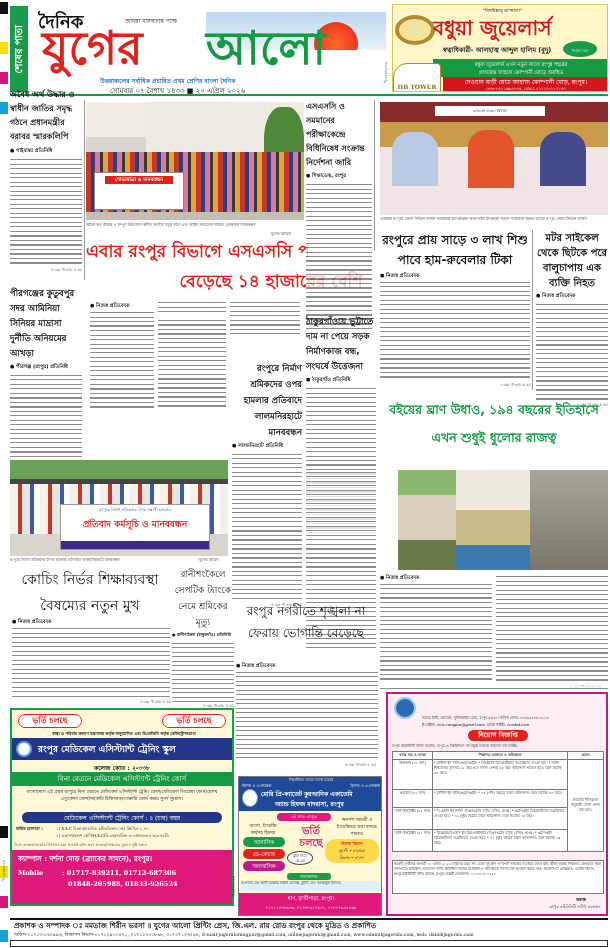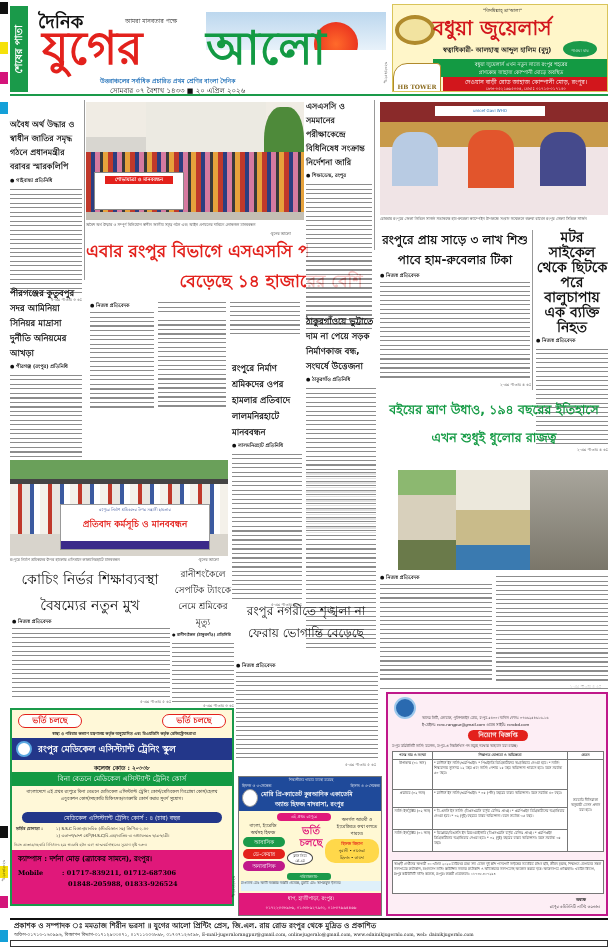--- a/index.html
+++ b/index.html
@@ -58,21 +58,21 @@
     <div style="font-size:4px;line-height:6px">ফোন-০৫২১৬৬৫০৩৪, মোবাঃ ০১৭১৩-০১৭১৫০</div>
   </div>
   <div style="position:absolute;left:0;top:58px;width:48px;height:30px;background:#fff;border:1px solid #b08a2c;border-radius:14px 4px 0 0;font-size:8px;font-weight:bold;color:#8a6a1c;display:flex;align-items:flex-end;justify-content:center;padding-bottom:2px">
     <span style="font-size:6px">HB TOWER</span>
   </div>
 </div>
 <div class="abs" style="left:384px;top:62px;font-size:3.5px;writing-mode:vertical-rl;transform:rotate(180deg);font-family:'DejaVu Sans',sans-serif">বি-২৫৪/২০২৬</div>
 
 <div class="hline" style="left:10px;top:94px;width:598px;height:2px;background:#1a9a4a"></div>
 
-<div class="abs" style="left:10px;top:118px;width:72px;height:180px">
+<div class="abs" style="left:10px;top:88px;width:72px;height:180px">
   <div class="headline" style="font-size:8px;line-height:14px">অবৈধ অর্থ উদ্ধার ও স্বাধীন জাতির সমৃদ্ধ গঠনে প্রধানমন্ত্রীর বরাবর স্মারকলিপি</div>
   <div class="byline" style="margin-top:3px">● গাইবান্ধা প্রতিনিধি</div>
   <div class="lines" style="height:110px;margin-top:2px"></div>
   <div class="cap" style="text-align:right;font-size:4px">৫-এর পাতায় ৩ কঃ</div>
 </div>
 <div class="abs" style="left:10px;top:286px;width:72px;height:180px">
   <div class="headline" style="font-size:8.5px;line-height:15px">পীরগঞ্জের কুতুবপুর সদর আমিনিয়া সিনিয়র মাদ্রাসা দুর্নীতি অনিয়মের আখড়া</div>
   <div class="byline" style="margin-top:2px">● পীরগঞ্জ (রংপুর) প্রতিনিধি</div>
   <div class="lines" style="height:100px;margin-top:2px"></div>
   <div class="cap" style="text-align:right;font-size:4px">৫-এর পাতায় ৩ কঃ</div>
@@ -112,34 +112,34 @@
 </div>
 <div class="abs cap" style="left:380px;top:216px;width:228px;font-size:3.8px;line-height:5px">রোববার রংপুরে জেলা সিভিল সার্জন সভাকক্ষে হাম-রুবেলা ক্যাম্পেইন উপলক্ষে সংবাদ সম্মেলনে বক্তব্য রাখেন রংপুর জেলা সিভিল সার্জন</div>
 
 <div class="abs headline" style="left:380px;top:230px;width:150px;font-size:12px;line-height:20px;text-align:center">রংপুরে প্রায় সাড়ে ৩ লাখ শিশু পাবে হাম-রুবেলার টিকা</div>
 <div class="abs byline" style="left:380px;top:272px">● নিজস্ব প্রতিবেদক</div>
 <div class="abs lines" style="left:380px;top:280px;width:150px;height:100px"></div>
 <div class="abs cap" style="left:500px;top:382px;font-size:4px">২-এর পাতায় ৪ কঃ</div>
 <div class="vline" style="left:532px;top:230px;height:160px"></div>
 
 <div class="abs" style="left:536px;top:230px;width:72px;height:160px">
-  <div class="headline" style="font-size:14px;line-height:15px;text-align:center">মটর সাইকেল থেকে ছিটকে পরে বালুচাপায় এক ব্যক্তি নিহত</div>
+  <div class="headline" style="font-size:10px;line-height:15px;text-align:center">মটর সাইকেল থেকে ছিটকে পরে বালুচাপায় এক ব্যক্তি নিহত</div>
   <div class="byline" style="margin-top:2px">● নিজস্ব প্রতিবেদক</div>
   <div class="lines" style="height:100px;margin-top:2px"></div>
   <div class="cap" style="text-align:right;font-size:4px">২-এর পাতায় ৪ কঃ</div>
 </div>
 
 <div class="abs" style="left:306px;top:314px;width:70px;height:210px">
   <div class="headline" style="font-size:8.5px;line-height:15px">ঠাকুরগাঁওয়ে ভুট্টাতে দাম না পেয়ে সড়ক নির্মাণকাজ বন্ধ, সংঘর্ষে উত্তেজনা</div>
   <div class="byline" style="margin-top:2px">● ঠাকুরগাঁও প্রতিনিধি</div>
   <div class="lines" style="height:150px;margin-top:2px"></div>
 </div>
 
 <div class="abs" style="left:232px;top:360px;width:70px;height:240px">
-  <div class="headline" style="font-size:8.5px;line-height:16px;text-align:left">রংপুরে নির্মাণ শ্রমিকদের ওপর হামলার প্রতিবাদে লালমনিরহাটে মানববন্ধন</div>
+  <div class="headline" style="font-size:8.5px;line-height:16px;text-align:right">রংপুরে নির্মাণ শ্রমিকদের ওপর হামলার প্রতিবাদে লালমনিরহাটে মানববন্ধন</div>
   <div class="byline" style="margin-top:2px">● লালমনিরহাট প্রতিনিধি</div>
   <div class="lines" style="height:150px;margin-top:2px"></div>
   <div class="cap" style="text-align:right;font-size:4px">৫-এর পাতায় ৪ কঃ</div>
 </div>
 
 <div class="abs photo" style="left:10px;top:460px;width:218px;height:96px;background:linear-gradient(#6aa05a 0 20%,#444 20% 35%,#d8d4cc 35% 100%)">
   <div style="position:absolute;left:0;top:24px;width:218px;height:50px;background:repeating-linear-gradient(90deg,#f4f1ea 0 8px,#c0392b 8px 12px,#e9e6df 12px 20px,#3b5aa0 20px 24px,#fff 24px 30px)"></div>
   <div style="position:absolute;left:50px;top:44px;width:150px;height:46px;background:#fff;border:1px solid #999">
     <div style="font-size:4px;color:#1f3a8a;text-align:center;margin-top:2px;font-family:'DejaVu Sans',sans-serif">রংপুরে নির্মাণ শ্রমিকদের উপর সন্ত্রাসী হামলার</div>
     <div style="font-size:9px;color:#e3211c;font-weight:bold;text-align:center;margin-top:3px;font-family:'DejaVu Sans',sans-serif">প্রতিবাদ কর্মসূচি ও মানববন্ধন</div>
@@ -188,21 +188,21 @@
     <div style="color:#fff;font-size:9px;font-weight:bold;margin-left:6px;white-space:nowrap">রংপুর মেডিকেল এসিস্ট্যান্ট ট্রেনিং স্কুল</div>
   </div>
   <div style="position:absolute;left:0;top:53px;width:220px;text-align:center;font-size:6px;font-weight:bold">কলেজ কোড : ২-৩৩৮</div>
   <div style="position:absolute;left:0;top:62px;width:220px;height:14px;background:#139a43;color:#fff;font-size:7px;text-align:center;line-height:14px">বিনা বেতনে মেডিকেল এসিস্ট্যান্ট ট্রেনিং কোর্স</div>
   <div style="position:absolute;left:10px;top:78px;width:200px;font-size:4.5px;text-align:center;line-height:7px">বাংলাদেশে এই প্রথম রংপুরে বিনা বেতনে মেডিকেল এসিস্ট্যান্ট ট্রেনিং কোর্স/মেডিকেল ডিপ্লোমা কোর্স/হেলথ এডুকেশন কোর্স/সহকারি চিকিৎসক/ডাক্তারি কোর্স করার সুবর্ণ সুযোগ।</div>
   <div style="position:absolute;left:10px;top:102px;width:200px;height:11px;background:#23378a;color:#fff;border-radius:6px;font-size:6px;text-align:center;line-height:11px">মেডিকেল এসিস্ট্যান্ট ট্রেনিং কোর্স : ৪ (চার) বছর</div>
   <div style="position:absolute;left:4px;top:116px;font-size:4px;font-weight:bold">ভর্তির যোগ্যতা :</div>
   <div style="position:absolute;left:44px;top:116px;font-size:4px">১) S.S.C বিজ্ঞান/মানবিক (জীববিজ্ঞান সহ) জিপিএ-২.৫০</div>
   <div style="position:absolute;left:44px;top:123px;font-size:4px">২) একাদশ/দ্বাদশ শ্রেণি/H.S.C/বি.এম/আলিম-এ অধ্যায়নরত ছাত্র-ছাত্রী।</div>
   <div style="position:absolute;left:2px;top:132px;font-size:3.6px;white-space:nowrap">নিজে ডাক্তার/সহকারি চিকিৎসক হয়ে স্বাবলম্বি হউন এবং আত্মকর্মসংস্থানের সুযোগ সৃষ্টি করুন।</div>
-  <div style="position:absolute;left:0;top:140px;width:220px;height:54px;background:#e0187a;color:#000000;padding:3px 6px">
+  <div style="position:absolute;left:0;top:140px;width:220px;height:54px;background:#e0187a;color:#ffffff;padding:3px 6px">
     <div style="font-size:7px;font-weight:bold">ক্যাম্পাস : দর্শনা মোড় (ব্র্যাকের সামনে), রংপুর।</div>
     <div style="display:flex;margin-top:4px;font-size:6.5px;font-weight:bold;font-family:'DejaVu Serif',serif">
       <span style="width:44px">Mobile</span>
       <span>: 01717-839211, 01712-687306</span>
     </div>
     <div style="margin-left:50px;margin-top:3px;font-size:6.5px;font-weight:bold;font-family:'DejaVu Serif',serif">01848-205988, 01833-926524</div>
   </div>
 </div>
 <div class="abs" style="left:2px;top:860px;font-size:3.5px;writing-mode:vertical-rl;transform:rotate(180deg);font-family:'DejaVu Sans',sans-serif">বি-২৫৩/২০২৬</div>
 

